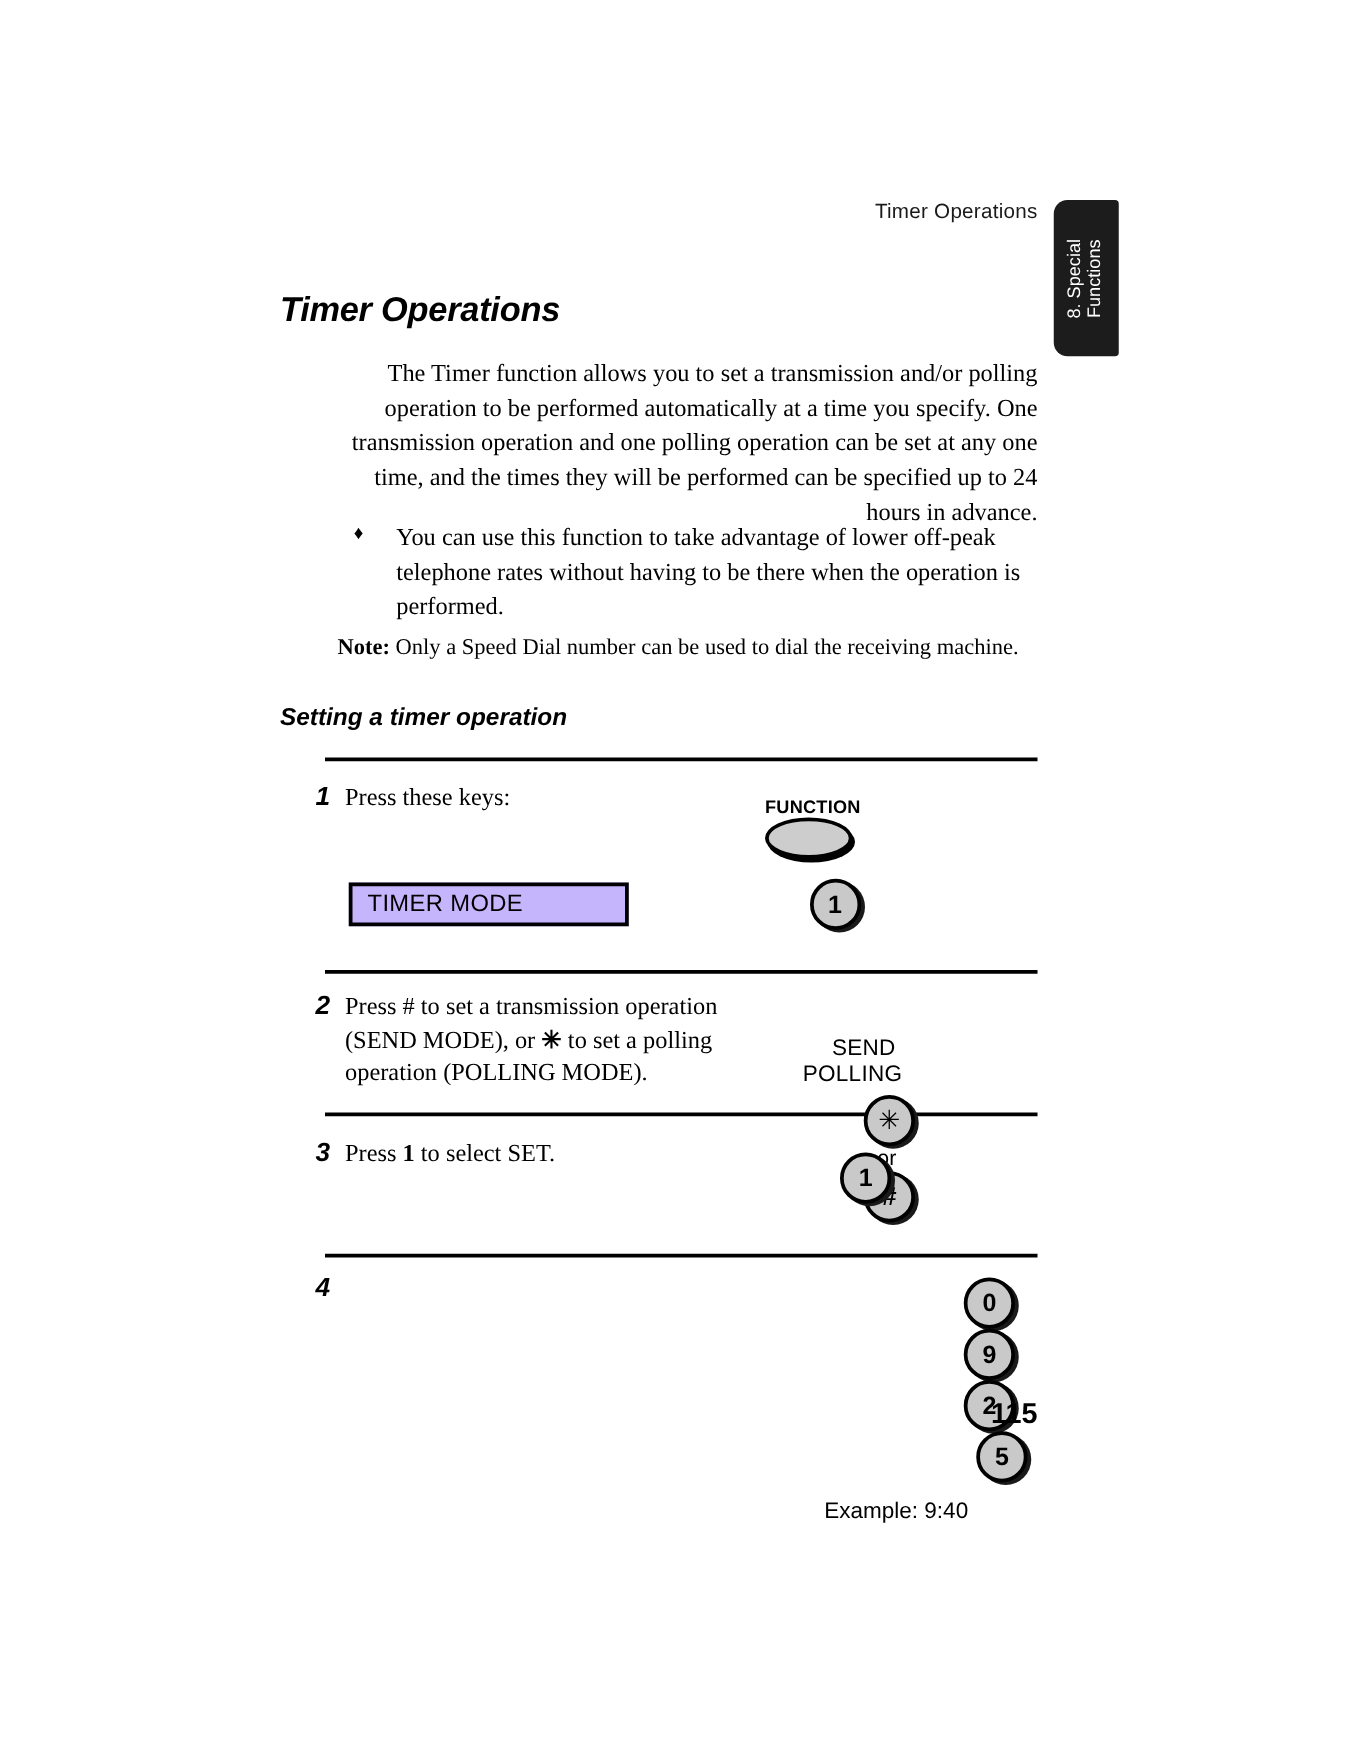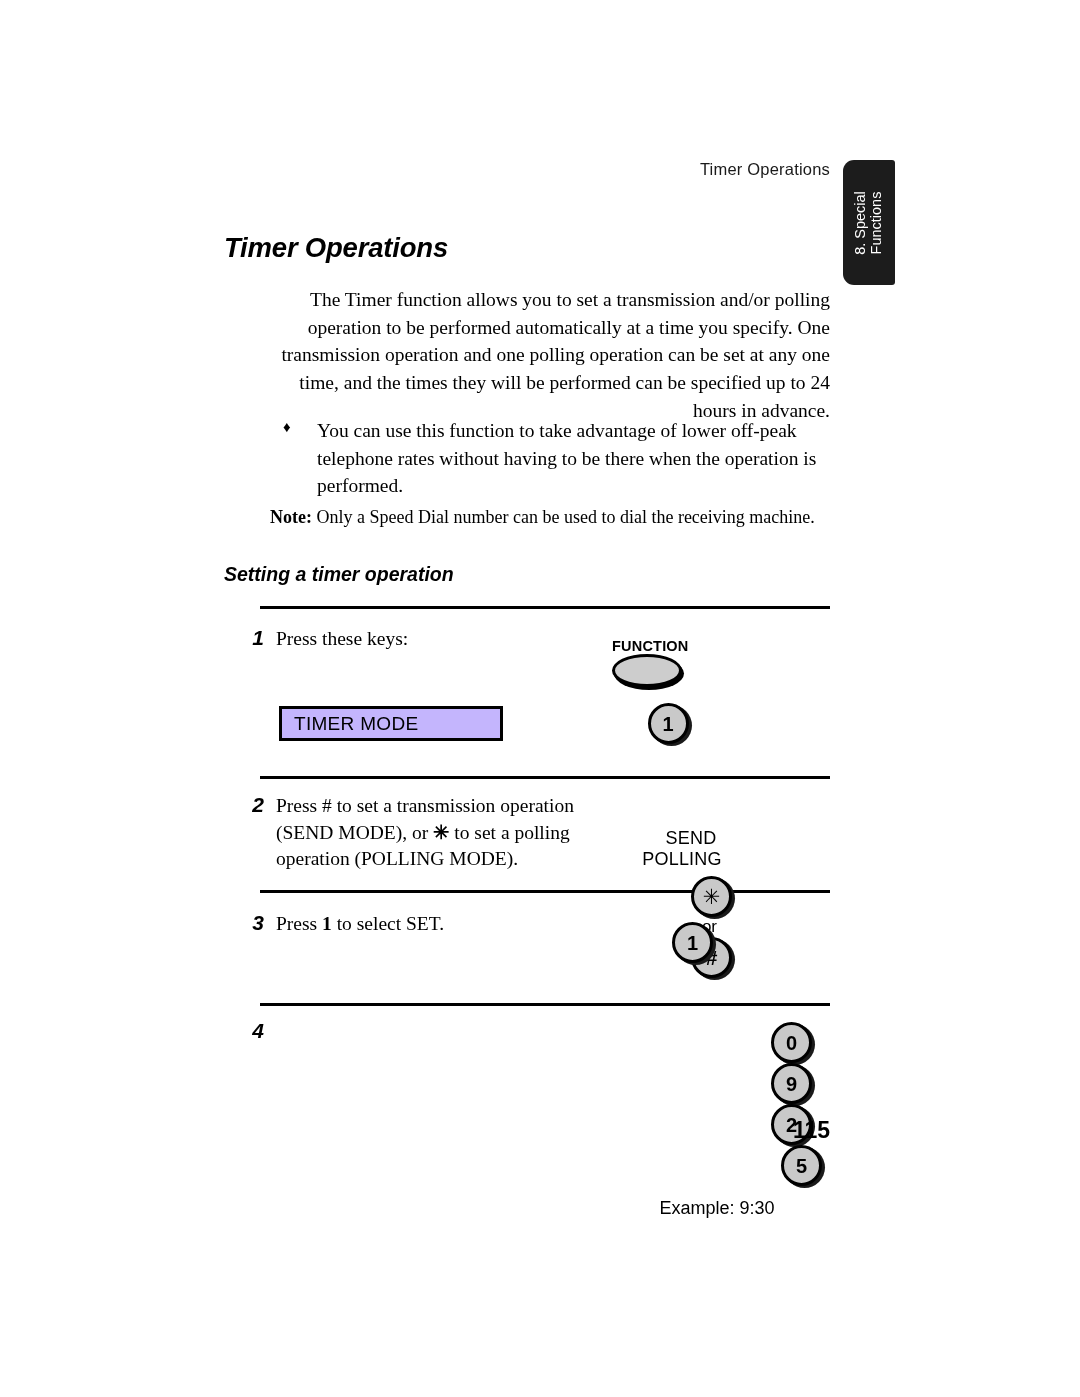--- a/index.html
+++ b/index.html
@@ -348,16 +348,16 @@
   <div class="step-num">4</div>
 </div>
 
 <div class="keyart k4">
   <div class="row">
     <div class="round-key" style="margin-right:10px">0</div>
     <div class="round-key" style="margin-right:10px">9</div>
     <div class="round-key" style="margin-right:10px">2</div>
     <div class="round-key">5</div>
   </div>
-  <div class="example-caption">Example: 9:30</div>
+  <div class="example-caption">Example: 9:40</div>
 </div>
 
 <div class="folio">115</div>
 
 </body></html>

